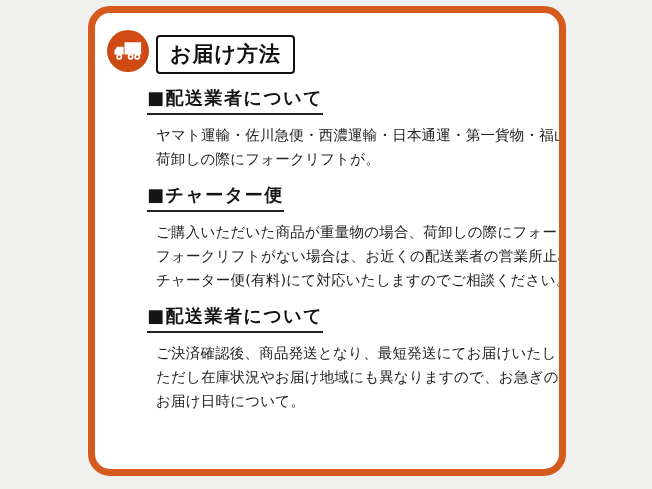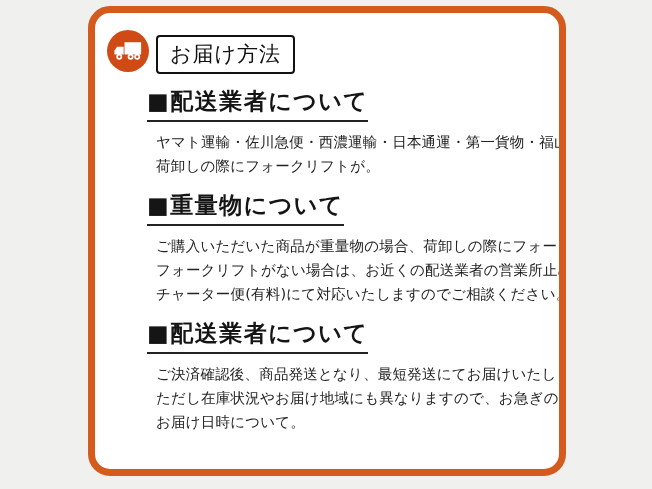--- a/index.html
+++ b/index.html
@@ -36,33 +36,33 @@
     flex: 0 0 auto;
   }
   .truck-circle svg { width: 28px; height: 22px; }
 
   .title-box {
     margin-left: 7px;
     border: 2px solid #111;
     border-radius: 4px;
     padding: 3px 12px 4px 12px;
     font-size: 21px;
-    font-weight: normal;
+    font-weight: bold;
     color: #111;
     letter-spacing: 1px;
     background: #fff;
     margin-top: 8px;
   }
 
   .sections { padding-left: 52px; padding-right: 16px; }
 
   .section { margin-top: 12px; }
   .section-heading {
     display: inline-block;
-    font-size: 23px;
+    font-size: 18px;
     font-weight: bold;
     color: #151515;
     letter-spacing: 1.5px;
     border-bottom: 2px solid #222;
     padding-bottom: 3px;
     margin-bottom: 8px;
     white-space: nowrap;
   }
   .section-body { padding-left: 9px; }
   .body-line {
@@ -99,21 +99,21 @@
 
       <div class="section">
         <div class="section-heading">■配送業者について</div>
         <div class="section-body">
           <div class="body-line">ヤマト運輸・佐川急便・西濃運輸・日本通運・第一貨物・福山通運他、</div>
           <div class="body-line">荷卸しの際にフォークリフトが。</div>
         </div>
       </div>
 
       <div class="section">
-        <div class="section-heading">■重量物について</div>
+        <div class="section-heading">■チャーター便</div>
         <div class="section-body">
           <div class="body-line">ご購入いただいた商品が重量物の場合、荷卸しの際にフォークリフトが</div>
           <div class="body-line">フォークリフトがない場合は、お近くの配送業者の営業所止め、または</div>
           <div class="body-line">チャーター便(有料)にて対応いたしますのでご相談ください。</div>
         </div>
       </div>
 
       <div class="section">
         <div class="section-heading">■配送業者について</div>
         <div class="section-body">

